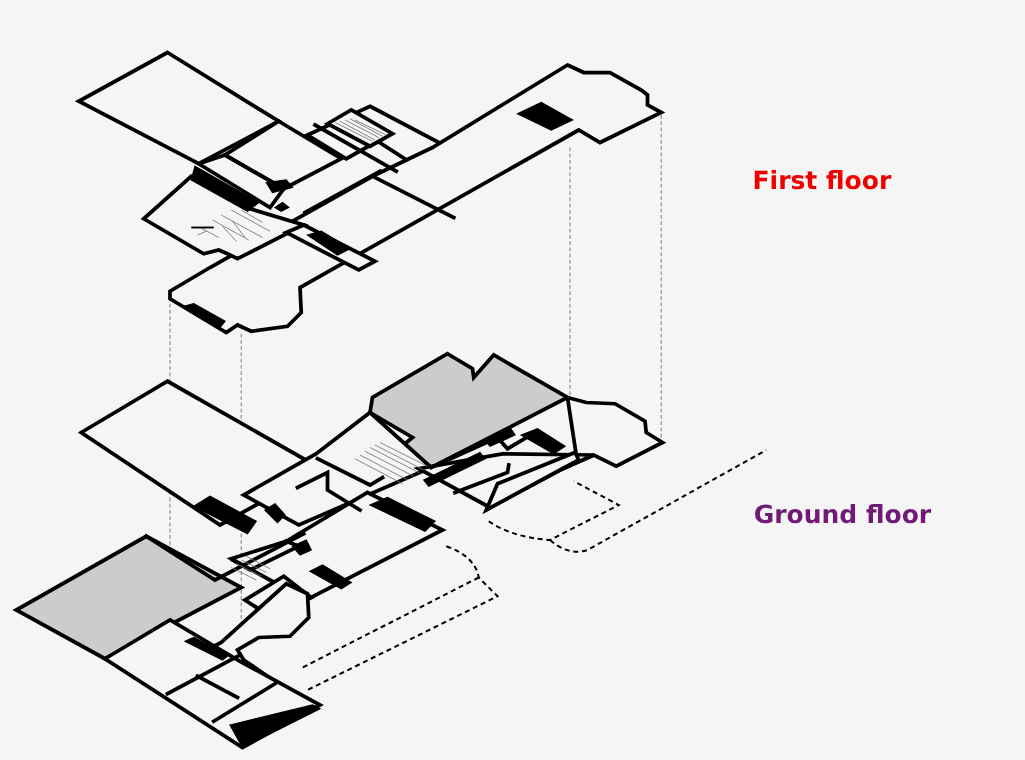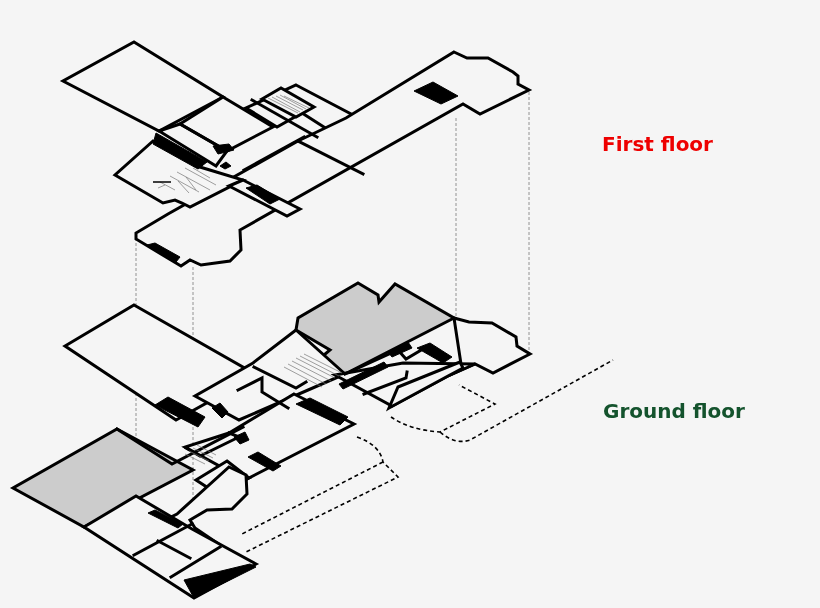--- a/index.html
+++ b/index.html
@@ -136,13 +136,13 @@
     </g>
 
     <path class="dash" d="M391,417 Q410,430 440,432 L495,404 L459,385"></path>
     <path class="dash" d="M440,432 Q455,445 470,440 L613,360"></path>
     <path class="dash" d="M357,437 Q380,445 383,462 L398,477 L244,553"></path>
     <path class="dash" d="M383,462 L240,535"></path>
   </g>
 </svg>
 
 <div class="label" id="label-first" style="color:#ee0000;">First floor</div>
-<div class="label" id="label-ground" style="color:#14532d;">Ground floor</div>
+<div class="label" id="label-ground" style="color:#701a75;">Ground floor</div>
 
 </body></html>

